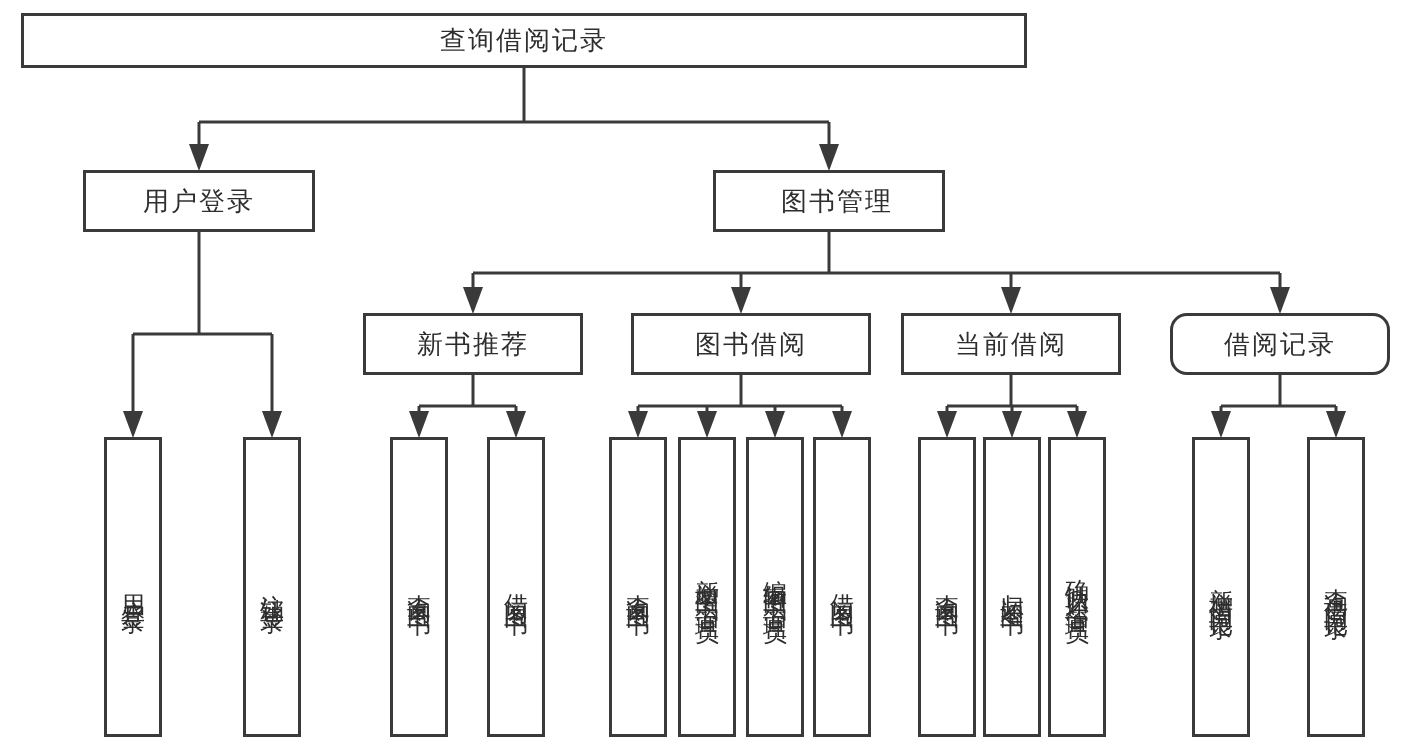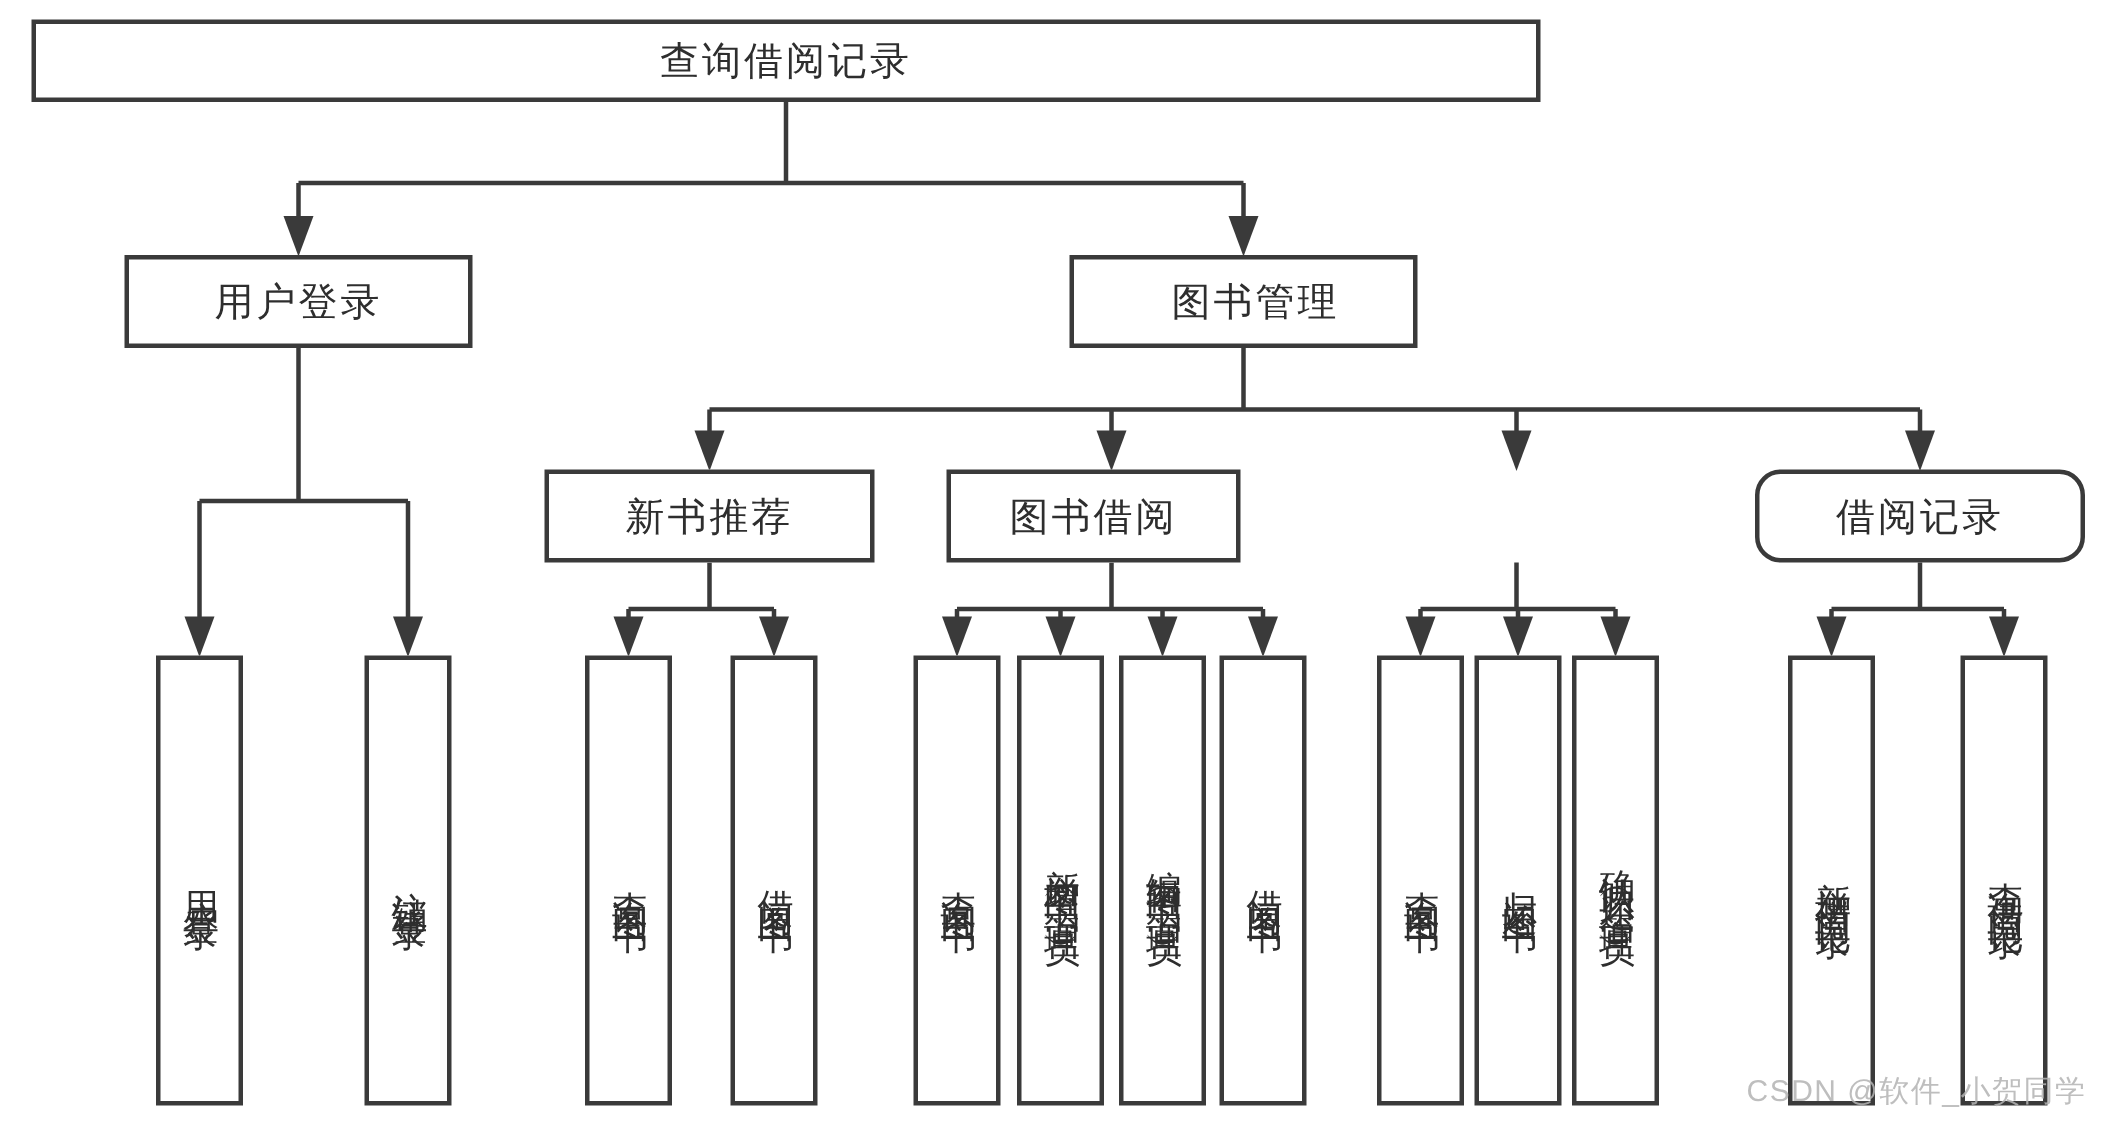--- a/index.html
+++ b/index.html
@@ -106,21 +106,22 @@
       <polygon points="1326,411 1346,411 1336,438"></polygon>
     </g>
   </svg>
 
   <div class="node hbox" style="left:21px; top:13px; width:1006px; height:55px;">查询借阅记录</div>
 
   <div class="node hbox" style="left:83px; top:170px; width:232px; height:62px;">用户登录</div>
   <div class="node hbox" style="left:713px; top:170px; width:232px; height:62px;padding-left:16px;">图书管理</div>
 
   <div class="node hbox" style="left:363px; top:313px; width:220px; height:62px;">新书推荐</div>
-  <div class="node hbox" style="left:631px; top:313px; width:196px; height:62px;">图书借阅</div>
+  <div class="node hbox" style="left:631px; top:313px; width:240px; height:62px;">图书借阅</div>
+  <div class="node hbox" style="left:901px; top:313px; width:220px; height:62px;">当前借阅</div>
   <div class="node hbox" style="left:1170px; top:313px; width:220px; height:62px;border-radius:17px;">借阅记录</div>
 
   <div class="node vbox" style="left:104px; top:437px; width:58px; height:300px;">
     <span class="vtext">用户登录</span>
   </div>
   <div class="node vbox" style="left:243px; top:437px; width:58px; height:300px;">
     <span class="vtext">注销登录</span>
   </div>
 
   <div class="node vbox" style="left:390px; top:437px; width:58px; height:300px;">
@@ -153,15 +154,14 @@
     <span class="vtext">确认归还（管理员）</span>
   </div>
 
   <div class="node vbox" style="left:1192px; top:437px; width:58px; height:300px;">
     <span class="vtext">新增借阅记录</span>
   </div>
   <div class="node vbox" style="left:1307px; top:437px; width:58px; height:300px;">
     <span class="vtext">查询借阅记录</span>
   </div>
 
-  <div class="watermark">CSDN @软件_小贺同学</div>
 
 </div>
 
 </body></html>

